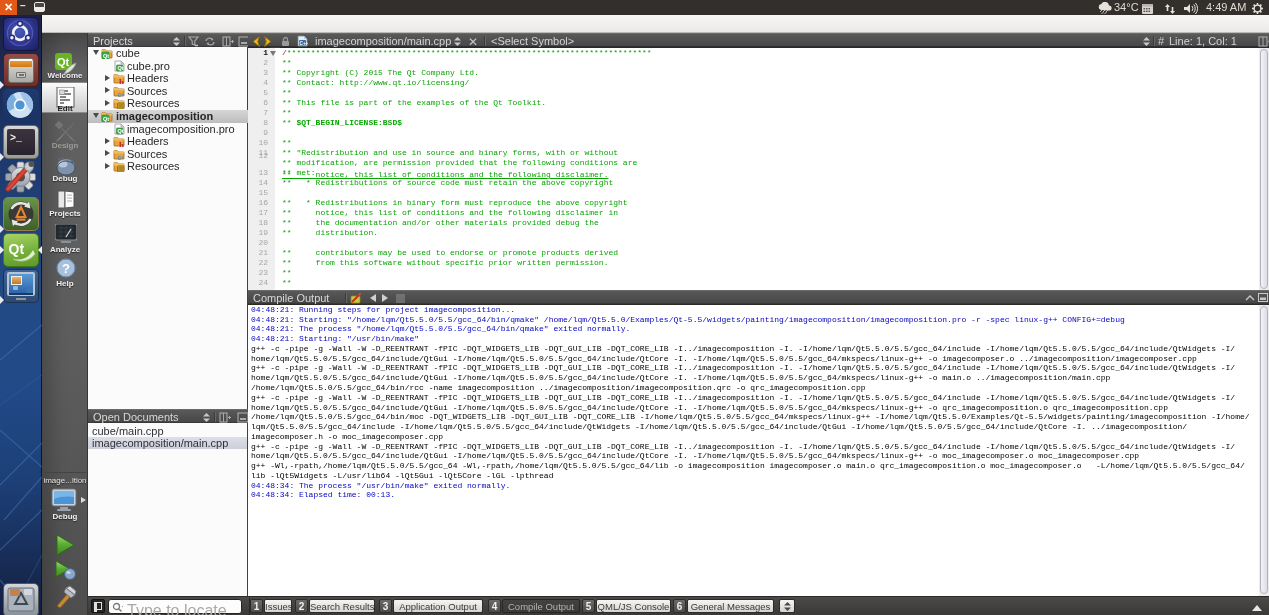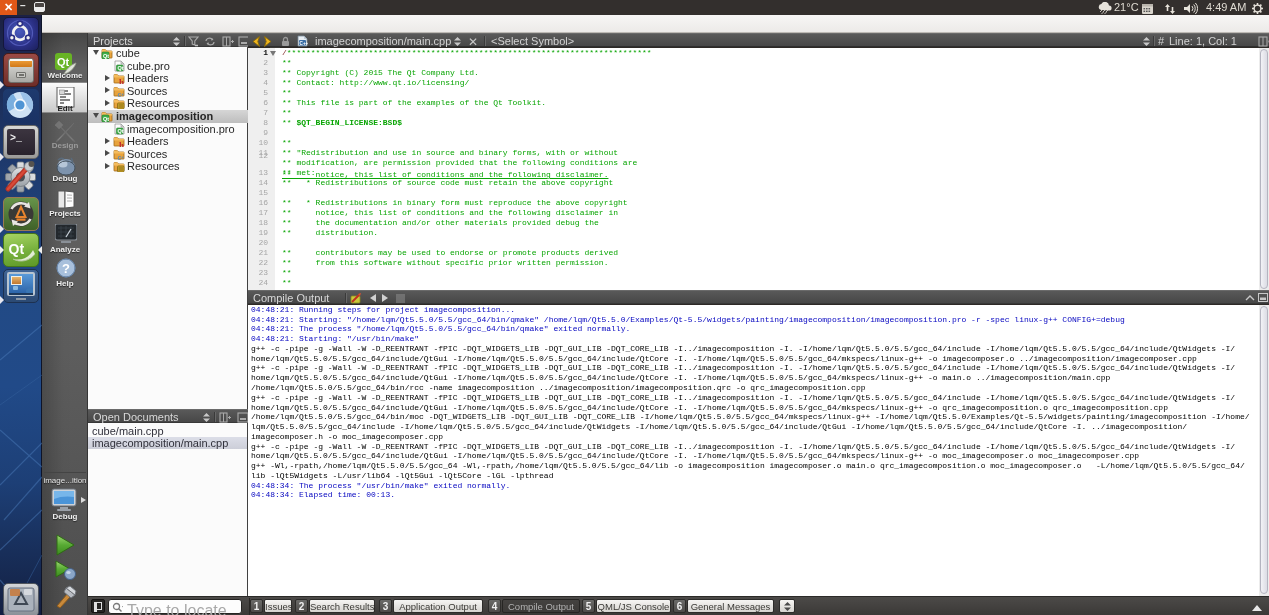--- a/index.html
+++ b/index.html
@@ -77,21 +77,21 @@
 <div class="abs" id="btn-close">✕</div>
 <div class="abs winbtn" style="left:20px;top:0;width:12px;height:14px;font-size:10px;">–</div>
 <div class="abs winbtn" style="left:34px;top:2px;width:11px;height:10px;border:1.5px solid #ececec;border-radius:2px;background:#4a4644;">
       <div style="margin-top:3.5px;height:4px;background:#ececec;"></div>
     </div>
 <div class="abs" style="left:1098px;top:1px;width:14px;height:13px;">
 <svg width="14" height="13">
         <path d="M3 8 a3 3 0 0 1 .4-5.9 A4 4 0 0 1 11 3.4 A2.6 2.6 0 0 1 11 8.6 Z" fill="#e6e2da"></path>
 <path d="M2 10 l2-2 M5 10 l2-2 M8 10 l2-2 M3.5 12 l2-2 M6.5 12 l2-2" stroke="#e6e2da" stroke-width="0.8"></path>
       </svg></div>
-<div class="abs" style="left:1114px;top:1px;color:#dfdbd2;font-size:11px;">21°C</div>
+<div class="abs" style="left:1114px;top:1px;color:#dfdbd2;font-size:11px;">34°C</div>
 <div class="abs" style="left:1141px;top:1px;"><svg width="13" height="13">
 <rect x="1" y="2" width="11" height="10" rx="1" fill="#d8d4cc"></rect>
         <rect x="1" y="2" width="11" height="2.5" fill="#b8b4ac"></rect>
 <g fill="#555">
           <rect x="2.5" y="6" width="1.6" height="1.4"></rect>
           <rect x="5" y="6" width="1.6" height="1.4"></rect>
           <rect x="7.5" y="6" width="1.6" height="1.4"></rect>
           <rect x="2.5" y="8.6" width="1.6" height="1.4"></rect>
           <rect x="5" y="8.6" width="1.6" height="1.4"></rect>
           <rect x="7.5" y="8.6" width="1.6" height="1.4"></rect>

